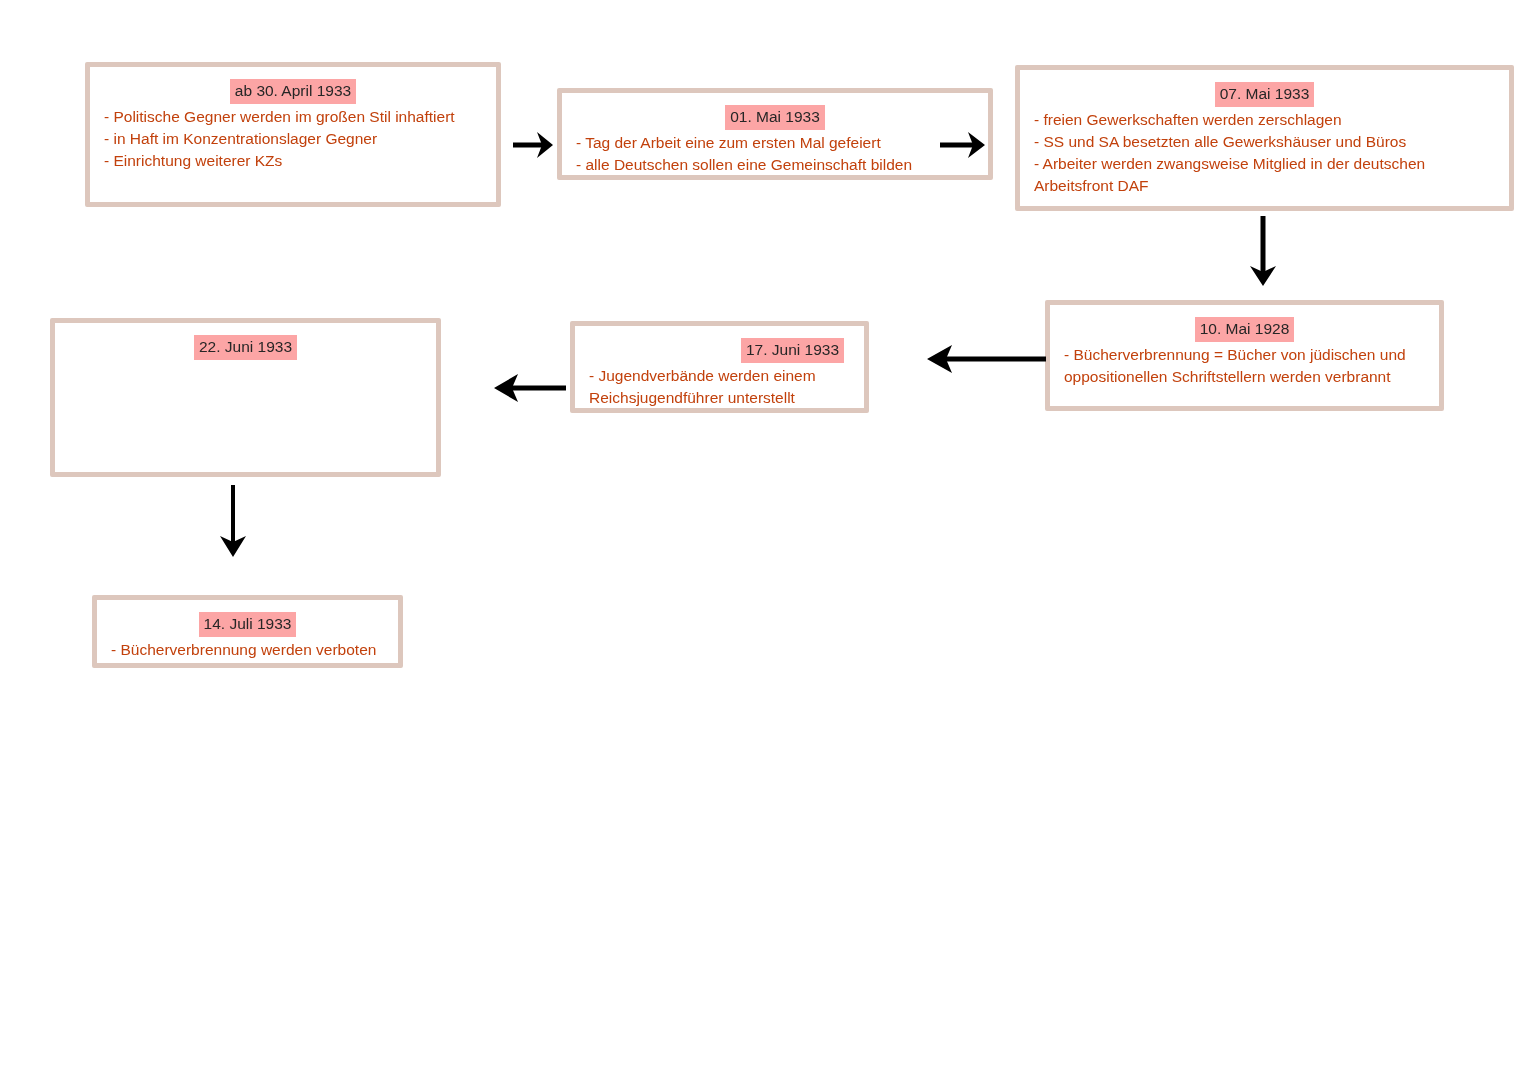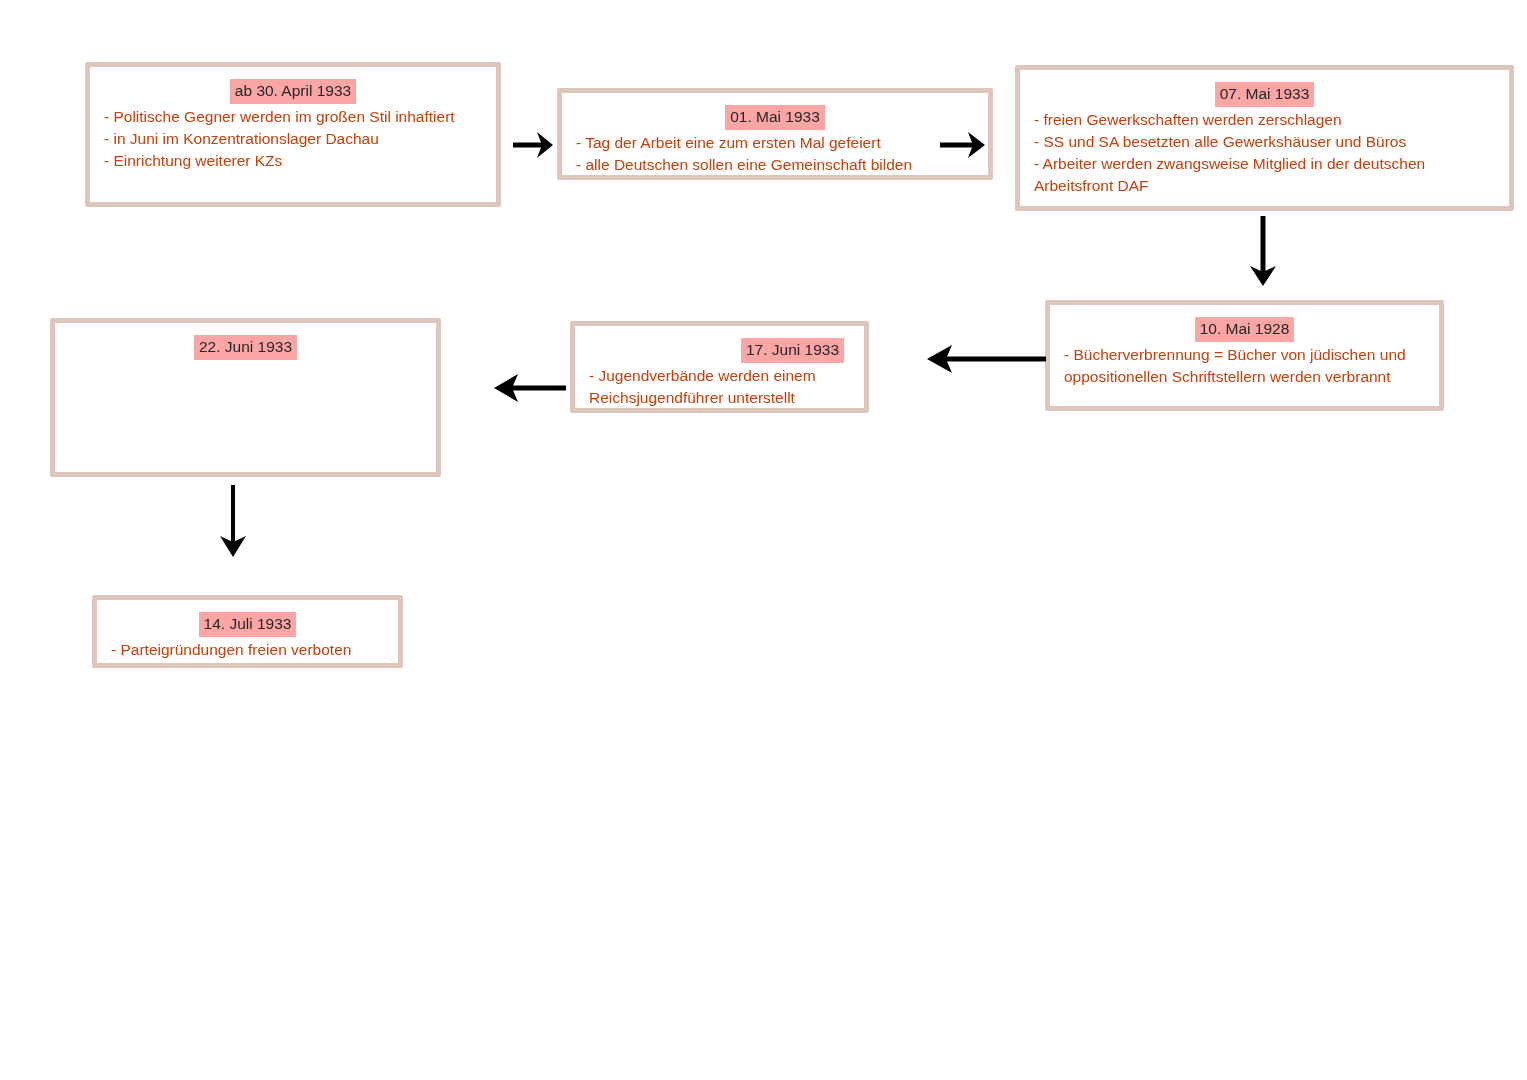--- a/index.html
+++ b/index.html
@@ -66,21 +66,21 @@
 
 <div id="canvas">
 
   <div class="node" style="left:85px; top:62px; width:416px; height:145px;">
     <div class="node-inner">
       <div class="node-date-row">
         <span class="node-date">ab 30. April 1933</span>
       </div>
       <div class="node-lines">
         <div class="node-line">- Politische Gegner werden im großen Stil inhaftiert</div>
-        <div class="node-line">- in Juni im Konzentrationslager Dachau</div>
+        <div class="node-line">- in Haft im Konzentrationslager Gegner</div>
         <div class="node-line">- Einrichtung weiterer KZs</div>
       </div>
     </div>
   </div>
 
   <div class="node" style="left:557px; top:88px; width:436px; height:92px;">
     <div class="node-inner">
       <div class="node-date-row">
         <span class="node-date">01. Mai 1933</span>
       </div>
@@ -133,21 +133,21 @@
       </div>
     </div>
   </div>
 
   <div class="node" style="left:92px; top:595px; width:311px; height:73px;">
     <div class="node-inner">
       <div class="node-date-row">
         <span class="node-date">14. Juli 1933</span>
       </div>
       <div class="node-lines">
-        <div class="node-line">- Parteigründungen freien verboten</div>
+        <div class="node-line">- Bücherverbrennung werden verboten</div>
       </div>
     </div>
   </div>
 
   <div class="arrow" style="left:511px; top:125px; width:50px; height:40px;">
     <svg width="50" height="40" viewBox="0 0 50 40" aria-hidden="true">
       <line x1="2" y1="20" x2="36" y2="20" stroke="#000000" stroke-width="5" stroke-linecap="butt"></line>
       <path d="M 26 7 L 42 20 L 26 33 L 31 20 Z" fill="#000000"></path>
     </svg>
   </div>

